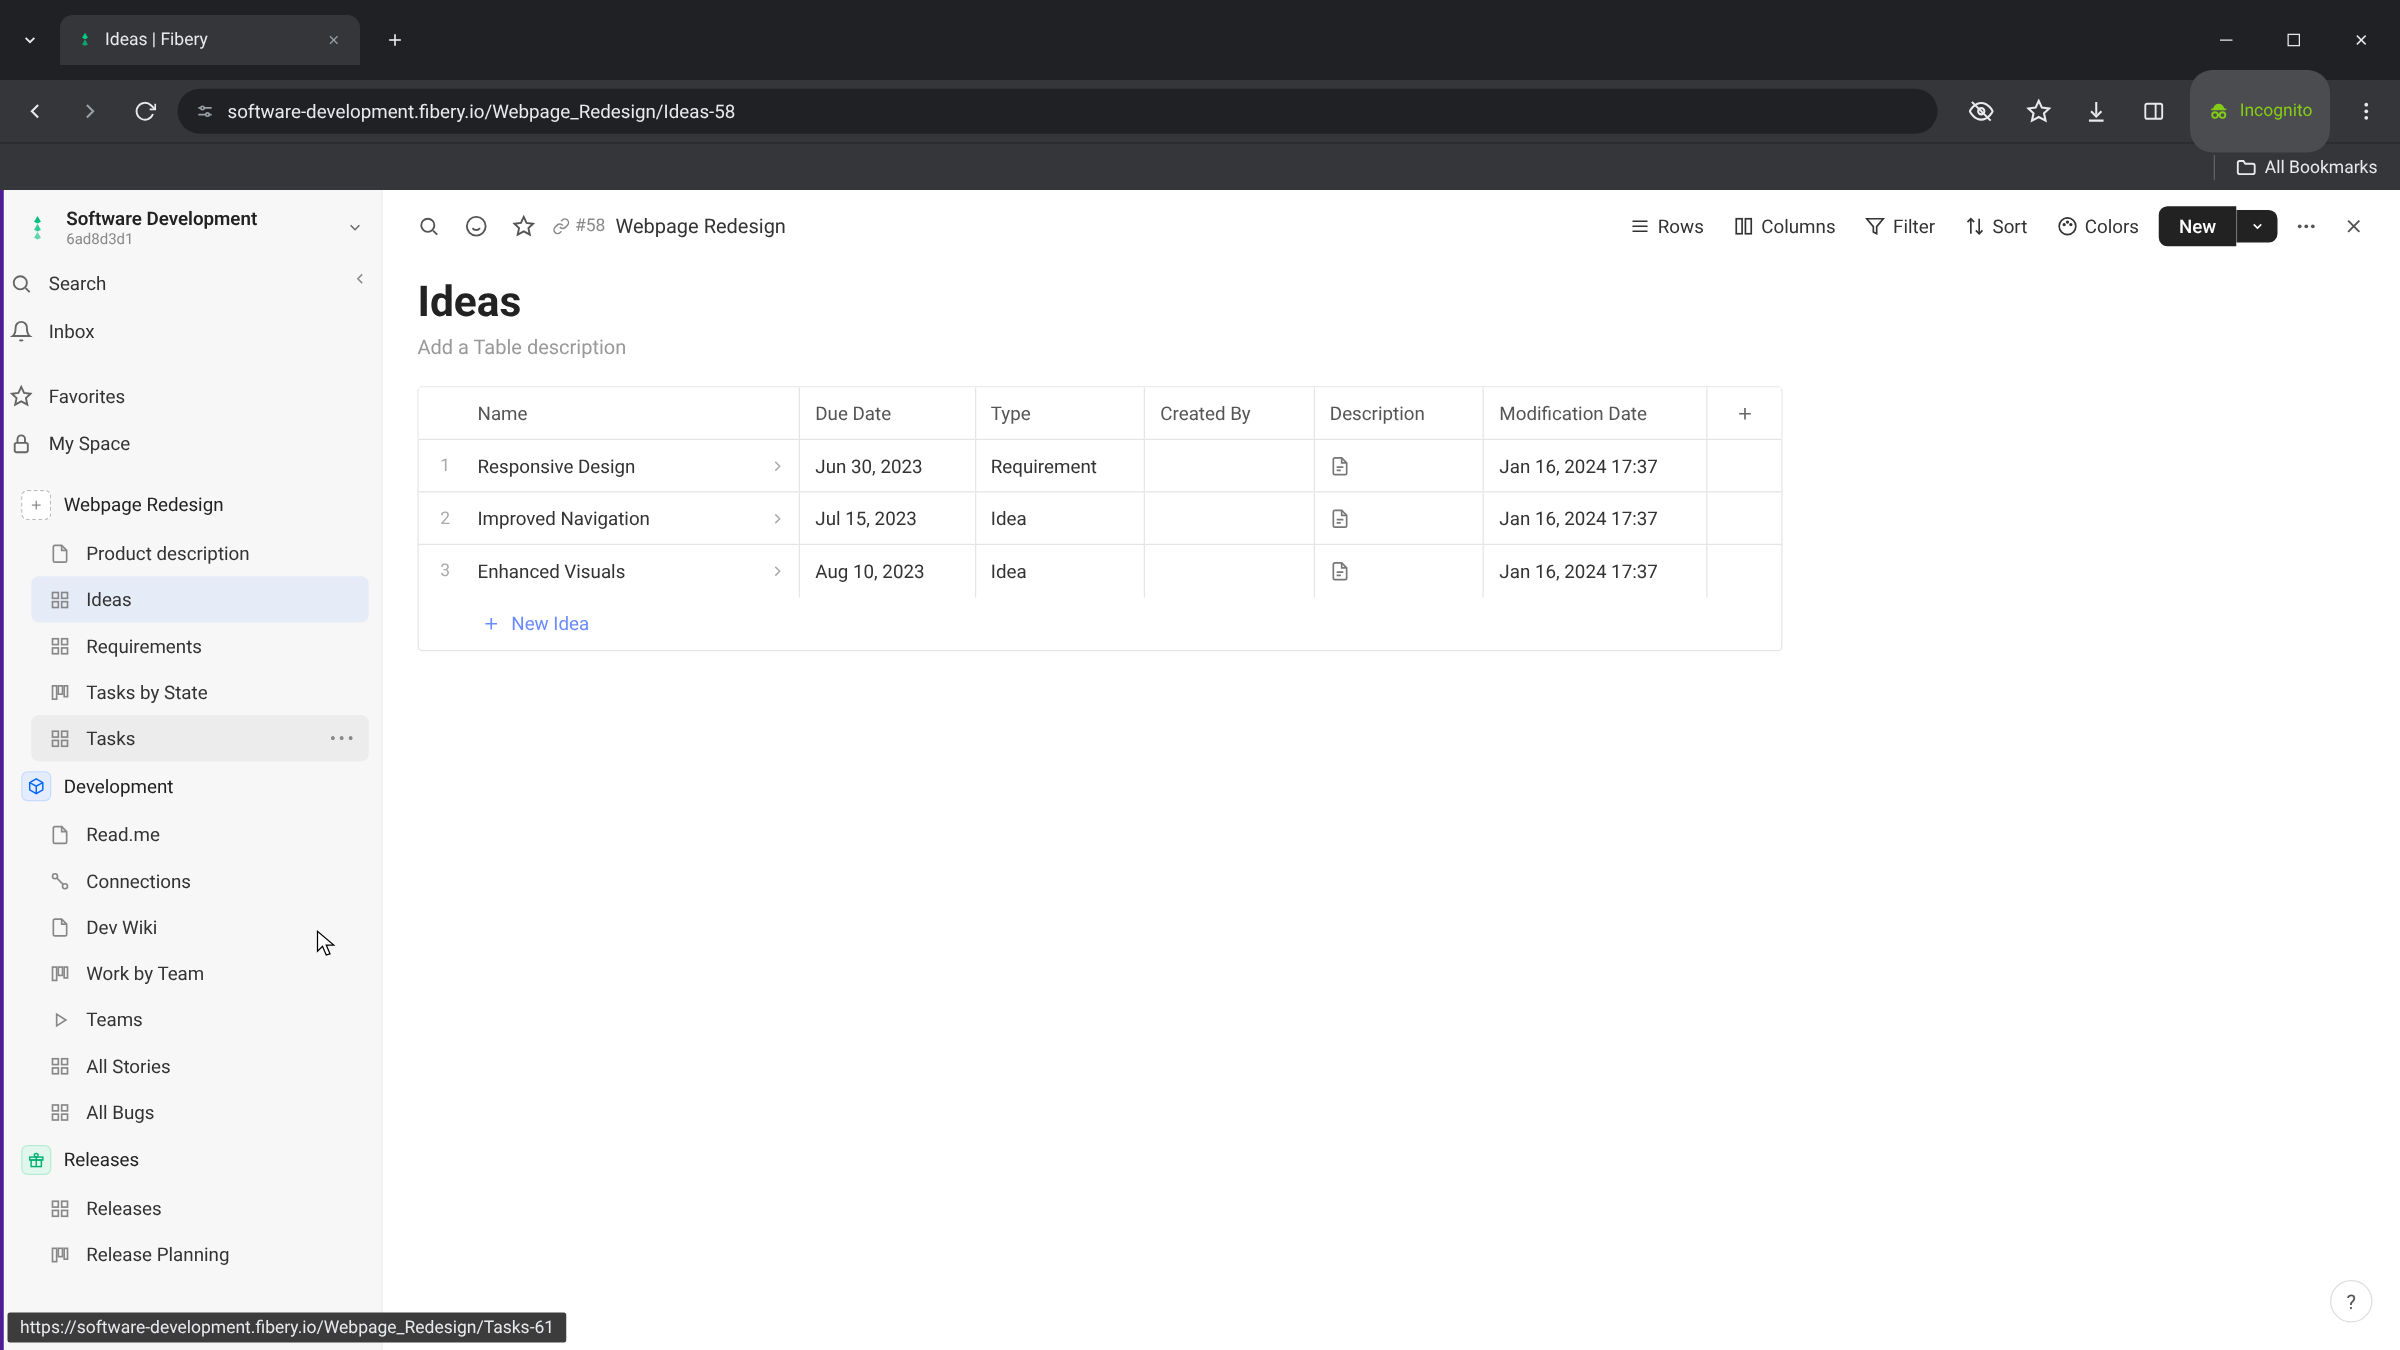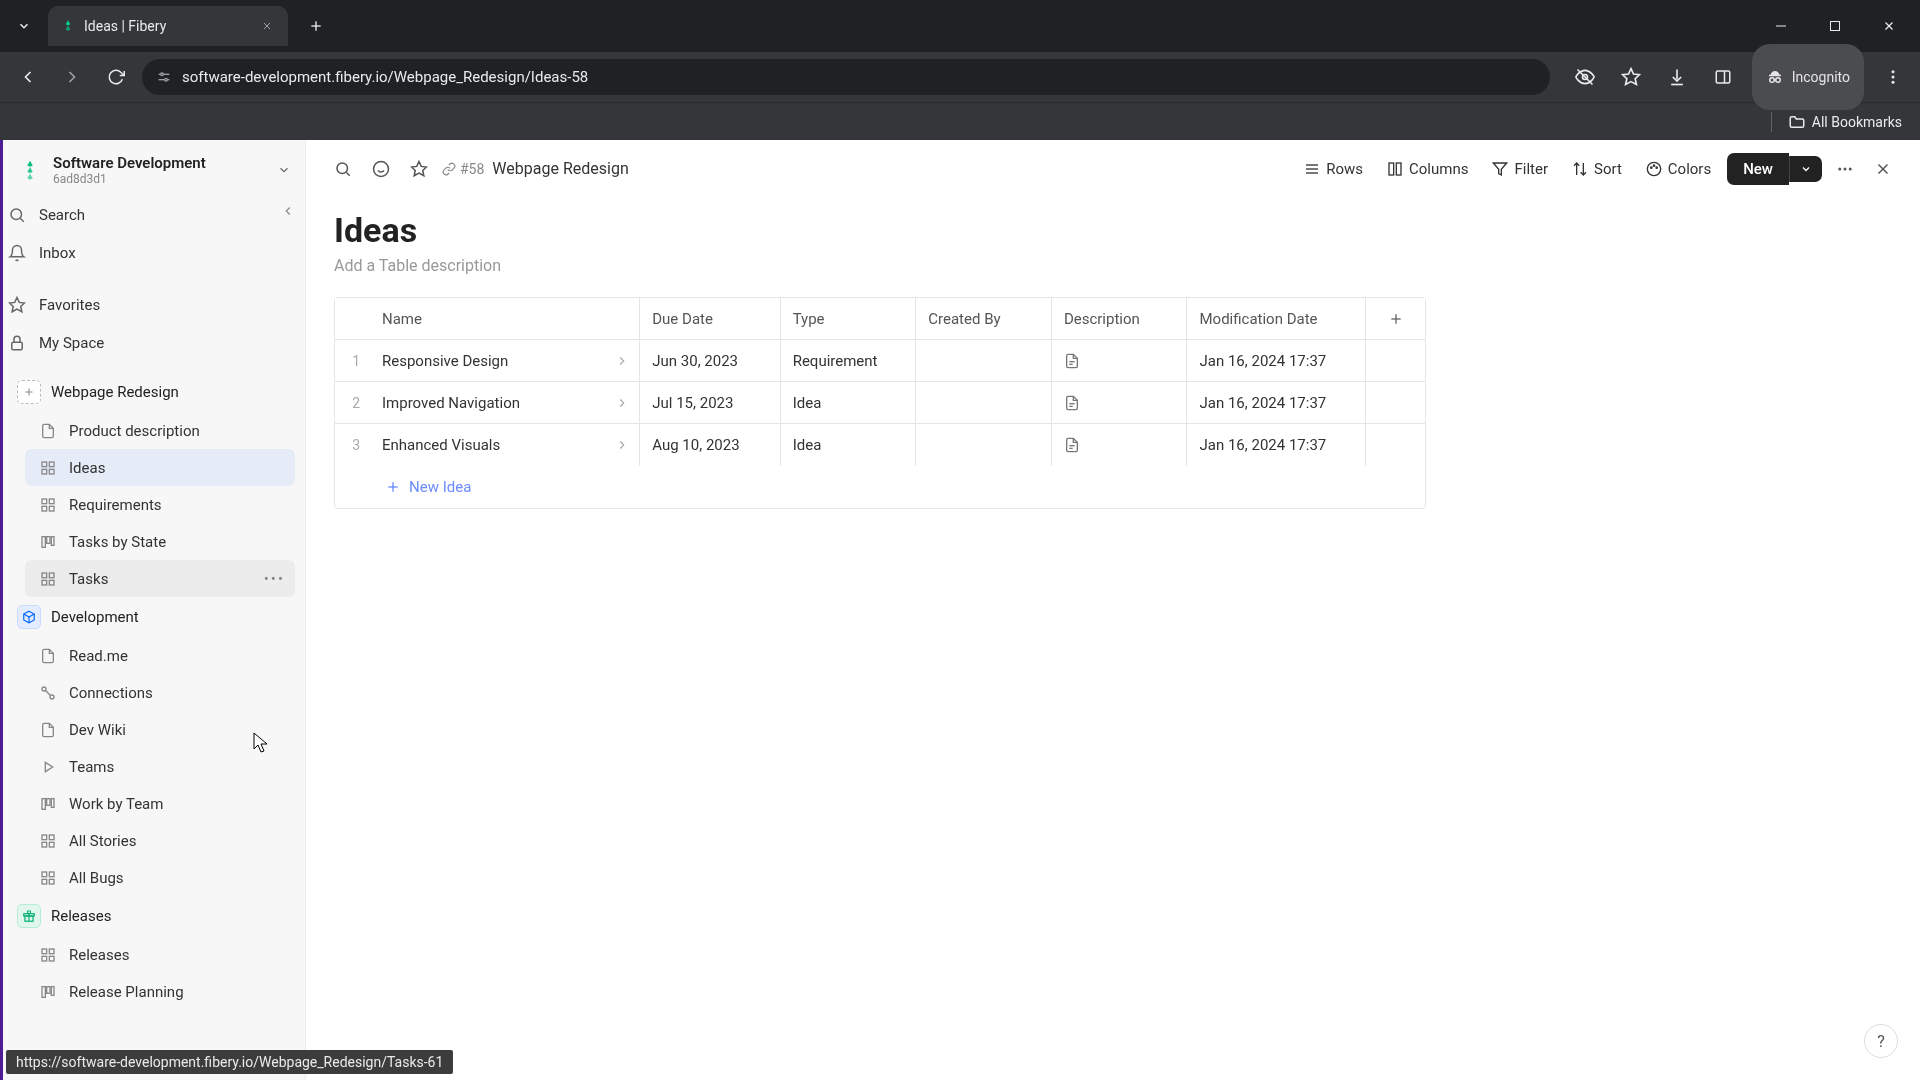--- a/index.html
+++ b/index.html
@@ -1,36 +1,36 @@
 <!DOCTYPE html>
 <html><head>
 <meta charset="utf-8">
 <style>
 * { margin: 0; padding: 0; box-sizing: border-box; font-family: -apple-system, BlinkMacSystemFont, "Segoe UI", Roboto, sans-serif; }
 body { width: 1920px; height: 1080px; overflow: hidden; background: #202124; display: flex; flex-direction: column; }
 
 
 .browser-top { background: #202124; color: #e8eaed; }
-.tab-bar { display: flex; align-items: center; height: 52px; padding: 0 8px; }
+.tab-bar { display: flex; align-items: center; height: 64px; padding: 0 8px; }
 .tab-dropdown { width: 32px; height: 32px; display:flex; align-items:center; justify-content:center; color:#e8eaed; border-radius:50%; }
 .tab { display: flex; align-items: center; background: #35363a; border-radius: 10px 10px 0 0; height: 40px; padding: 0 12px; min-width: 240px; margin-left:8px; gap:8px; font-size:14px; color:#e8eaed; }
 .tab .favicon { width:16px; height:16px; display:flex; align-items:center; justify-content:center; color:#00d084; }
 .tab-close { margin-left:auto; width:18px; height:18px; display:flex; align-items:center; justify-content:center; color:#9aa0a6; }
 .new-tab { width:32px; height:32px; margin-left:12px; display:flex; align-items:center; justify-content:center; color:#e8eaed; }
 .window-controls { margin-left:auto; display:flex; gap:8px; }
 .win-btn { width:46px; height:40px; display:flex; align-items:center; justify-content:center; color:#e8eaed; }
 
 .addr-bar { display:flex; align-items:center; height:50px; background:#35363a; padding:0 10px; gap:8px; }
 .nav-btn { width:36px; height:36px; display:flex; align-items:center; justify-content:center; color:#9aa0a6; border-radius:50%; }
 .nav-btn.active { color:#e8eaed; }
 .url-field { flex:1; background:#202124; border-radius:20px; height:36px; display:flex; align-items:center; padding:0 14px; color:#e8eaed; font-size:15px; gap:10px; }
 .url-icon { color:#9aa0a6; }
 .addr-right { display:flex; align-items:center; gap:12px; margin-left:10px; }
 .addr-icon { width:34px; height:34px; display:flex; align-items:center; justify-content:center; color:#e8eaed; }
-.incognito-chip { display:flex; align-items:center; gap:8px; background:#4b4c4f; border-radius:18px; padding:24px 14px; font-size:14px; color:#e5e5e5; }
+.incognito-chip { display:flex; align-items:center; gap:8px; background:#4b4c4f; border-radius:18px; padding:24px 14px; font-size:14px; color:#84cc16; }
 
 .bookmarks-bar { display:flex; align-items:center; justify-content:flex-end; height:38px; background:#35363a; border-top:1px solid #2a2b2e; padding:0 18px; gap:16px; font-size:14px; color:#e8eaed; }
 .bm-sep { width:1px; height:20px; background:#5f6368; }
 .bm-item { display:flex; align-items:center; gap:6px; }
 
 
 .app { flex:1; display:flex; background:#fff; color:#222; position:relative; }
 
 
 .sidebar { width:306px; background:#f7f7f7; border-right:1px solid #eee; display:flex; flex-direction:column; font-size:15px; position:relative; border-left:3px solid #4c1d95; }
@@ -406,34 +406,34 @@
             <svg width="16" height="16" viewBox="0 0 24 24" fill="none" stroke="currentColor" stroke-width="2">
               <path d="M14 2H6a2 2 0 0 0-2 2v16a2 2 0 0 0 2 2h12a2 2 0 0 0 2-2V8z"></path>
               <polyline points="14 2 14 8 20 8"></polyline>
             </svg>
           </span>
           <span>Dev Wiki</span>
         </div>
         <div class="sb-child">
           <span class="child-icon">
             <svg width="16" height="16" viewBox="0 0 24 24" fill="none" stroke="currentColor" stroke-width="2">
-              <polygon points="8 5 19 12 8 19 8 5"></polygon>
-            </svg>
-          </span>
-          <span>Teams</span>
-        </div>
-        <div class="sb-child">
-          <span class="child-icon">
-            <svg width="16" height="16" viewBox="0 0 24 24" fill="none" stroke="currentColor" stroke-width="2">
               <rect x="3" y="4" width="5" height="16"></rect>
               <rect x="10" y="4" width="5" height="10"></rect>
               <rect x="17" y="4" width="4" height="13"></rect>
             </svg>
           </span>
           <span>Work by Team</span>
+        </div>
+        <div class="sb-child">
+          <span class="child-icon">
+            <svg width="16" height="16" viewBox="0 0 24 24" fill="none" stroke="currentColor" stroke-width="2">
+              <polygon points="8 5 19 12 8 19 8 5"></polygon>
+            </svg>
+          </span>
+          <span>Teams</span>
         </div>
         <div class="sb-child">
           <span class="child-icon">
             <svg width="16" height="16" viewBox="0 0 24 24" fill="none" stroke="currentColor" stroke-width="2">
               <rect x="3" y="3" width="7" height="7"></rect>
               <rect x="14" y="3" width="7" height="7"></rect>
               <rect x="3" y="14" width="7" height="7"></rect>
               <rect x="14" y="14" width="7" height="7"></rect>
             </svg>
           </span>

